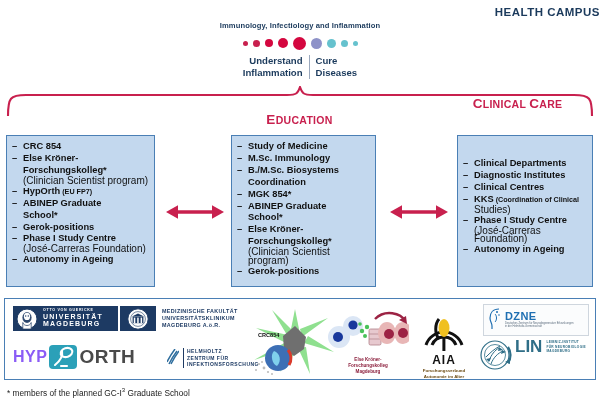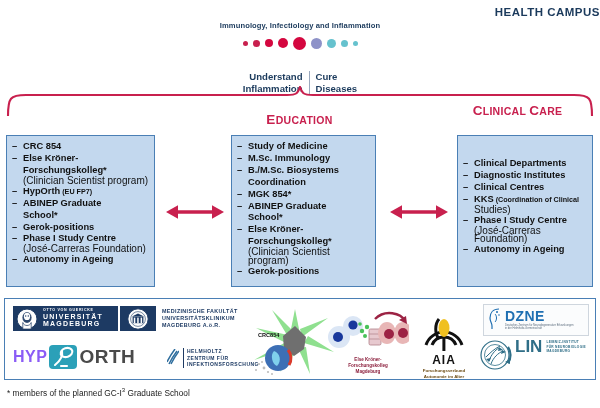--- a/index.html
+++ b/index.html
@@ -22,21 +22,21 @@
     font-size:7.6px;font-weight:bold;color:#1b3a5c;
     letter-spacing:.1px;line-height:11px;margin-top:1px;
   }
   .dots{
     margin-top:4px;height:16px;
     display:flex;align-items:center;justify-content:center;gap:5px;
   }
   .dot{border-radius:50%;display:block;}
 
   .claim{
-    margin-top:20px;
+    margin-top:4px;
     display:flex;justify-content:center;align-items:flex-start;
     color:#1b3a5c;font-weight:bold;font-size:9.6px;line-height:12px;
   }
   .claim .c-left{text-align:right;padding-right:6px;}
   .claim .c-rule{width:1px;background:#9aa8bd;align-self:stretch;}
   .claim .c-right{text-align:left;padding-left:6px;}
 
   
   .brace{position:absolute;left:4px;top:86px;width:592px;height:30px;}
 
@@ -91,21 +91,21 @@
   .ovgu-l2{font-size:7px;letter-spacing:1.2px;}
   .ovgu-l3{font-size:7px;letter-spacing:1.2px;}
   .medfak{color:#1d3a63;font-weight:bold;font-size:5.4px;letter-spacing:.35px;line-height:7.2px;}
   .hyp{font-size:16px;font-weight:bold;color:#8b5cf6;letter-spacing:.5px;}
   .orth{font-size:19px;font-weight:bold;color:#4a4a4a;letter-spacing:.5px;}
   .helm-t1{color:#1d3a63;font-weight:bold;font-size:5px;letter-spacing:.5px;line-height:6.6px;}
   .crc-lab{font-size:5.6px;font-weight:bold;color:#111;}
   .ekf-lab{font-size:4.6px;font-weight:bold;color:#8a1c3a;line-height:6px;text-align:center;}
   .aia-lab{font-size:4.4px;font-weight:bold;color:#6b4a12;line-height:5.6px;text-align:center;}
   .dzne-box{border:.7px solid #cfd6de;background:#fbfcfd;}
-  .dzne-t{font-size:14px;font-weight:bold;color:#1f6fb2;letter-spacing:.4px;}
+  .dzne-t{font-size:11px;font-weight:bold;color:#1f6fb2;letter-spacing:.4px;}
   .dzne-s{font-size:2.7px;color:#5a6b7c;line-height:3.4px;}
   .lin-t{font-size:17px;font-weight:bold;color:#2f6e87;letter-spacing:0px;}
   .lin-s{font-size:3.2px;font-weight:bold;color:#2f6e87;line-height:4.4px;letter-spacing:.3px;}
 </style>
 </head>
 <body>
 
 <div class="stage">
 
   <div class="header">
@@ -135,21 +135,21 @@
     </div>
   </div>
 
   <svg class="brace" viewBox="0 0 592 30">
     <path d="M4,30 C4,12 6,9 22,9 L283,9 C293,9 294,7 296,1 C298,7 299,9 309,9 L570,9 C586,9 588,12 588,30" fill="none" stroke="#c8204e" stroke-width="2.1" stroke-linecap="round"></path>
   </svg>
 
   <div class="col-title" style="left:222px;top:112px;width:155px;">
     <span>E</span><span class="sc">DUCATION</span>
   </div>
-  <div class="col-title" style="left:440px;top:96px;width:155px;margin-top:7px;">
+  <div class="col-title" style="left:440px;top:96px;width:155px;">
     <span>C</span><span class="sc">LINICAL </span><span>C</span><span class="sc">ARE</span>
   </div>
 
   <div class="box" style="left:6px;top:135px;width:149px;height:152px;padding:5px 4px 4px 5px;">
     <ul id="list-0">
         <li><span class="dash">–</span><span>CRC 854</span></li>
         <li><span class="dash">–</span><span>Else Kröner-</span></li>
         <li><span>Forschungskolleg*</span></li>
         <div class="note">(Clinician Scientist program)</div>
         <li><span class="dash">–</span><span>HypOrth</span><span class="small"> (EU FP7)</span></li>

